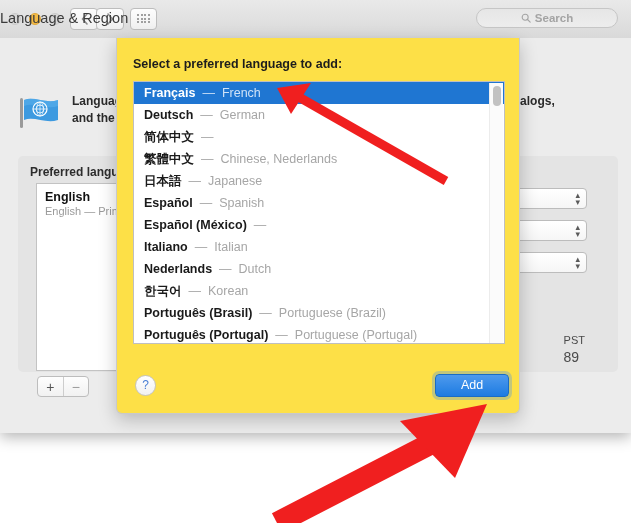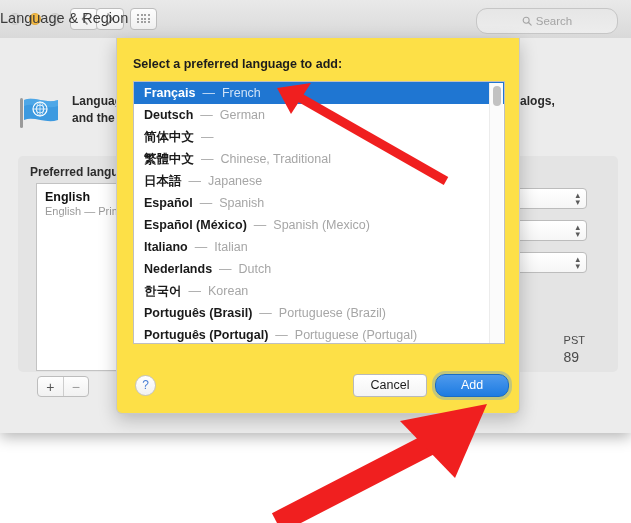--- a/index.html
+++ b/index.html
@@ -95,25 +95,26 @@
     width: 631px;
     text-align: left;
     font-size: 14.5px;
     color: #3b3b3b;
     font-weight: 400;
   }
 
   #search-field {
     position: absolute;
     right: 13px; top: 8px;
-    width: 142px; height: 26px;
+    width: 142px; height: 20px;
     background: linear-gradient(180deg,#e6e6e6,#ededed);
     border: 1px solid #c6c6c6;
     border-radius: 11px;
     box-sizing: border-box;
+    font-weight: bold;
   }
   #search-field .sf-inner {
     display: flex; align-items: center; justify-content: center;
     height: 100%; gap: 4px;
     color: #a4a4a4; font-size: 11.5px;
   }
 
   
   #prefs-body {
     position: absolute;
@@ -316,21 +317,21 @@
     color: #1c1c1c;
     text-align: center;
     line-height: 21px;
   }
   #add-button {
     position: absolute;
     left: 318px; top: 336px;
     width: 74px; height: 23px;
     background: linear-gradient(180deg,#4e9aed,#1d7be2);
     border: 1px solid #1a6cc4;
-    border-radius: 10px;
+    border-radius: 4px;
     box-sizing: border-box;
     font-size: 12.5px;
     color: #ffffff;
     text-align: center;
     line-height: 21px;
     box-shadow: 0 0 0 3px rgba(80,150,230,0.34);
   }
 
   
   #annotations {
@@ -457,36 +458,35 @@
             <span class="dash">—</span>
             <span class="english">German</span>
           </div>
           <div class="lang-row">
             <span class="native">简体中文</span>
             <span class="dash">—</span>
           </div>
           <div class="lang-row">
             <span class="native">繁體中文</span>
             <span class="dash">—</span>
-            <span class="english">Chinese, Traditional</span>
+            <span class="english">Chinese, Nederlands</span>
           </div>
           <div class="lang-row">
             <span class="native">日本語</span>
             <span class="dash">—</span>
             <span class="english">Japanese</span>
           </div>
           <div class="lang-row">
             <span class="native">Español</span>
             <span class="dash">—</span>
             <span class="english">Spanish</span>
           </div>
           <div class="lang-row">
             <span class="native">Español (México)</span>
             <span class="dash">—</span>
-            <span class="english">Spanish (Mexico)</span>
           </div>
           <div class="lang-row">
             <span class="native">Italiano</span>
             <span class="dash">—</span>
             <span class="english">Italian</span>
           </div>
           <div class="lang-row">
             <span class="native">Nederlands</span>
             <span class="dash">—</span>
             <span class="english">Dutch</span>
@@ -506,21 +506,20 @@
             <span class="dash">—</span>
             <span class="english">Portuguese (Portugal)</span>
           </div>
         </div>
       <div id="list-scrollbar">
         <div id="list-scroll-thumb"></div>
       </div>
     </div>
 
     <div id="sheet-help-button">?</div>
-    <div id="cancel-button">Cancel</div>
     <div id="add-button">Add</div>
   </div>
 </div>
 
 <svg id="annotations" width="631" height="523" viewBox="0 0 631 523">
 
   <g>
     <path d="M446 181 L297 96" stroke="#f01f1f" stroke-width="9" stroke-linecap="butt"></path>
     <path d="M277 88 L311 83 L291 114 Z" fill="#f01f1f"></path>
   </g>

